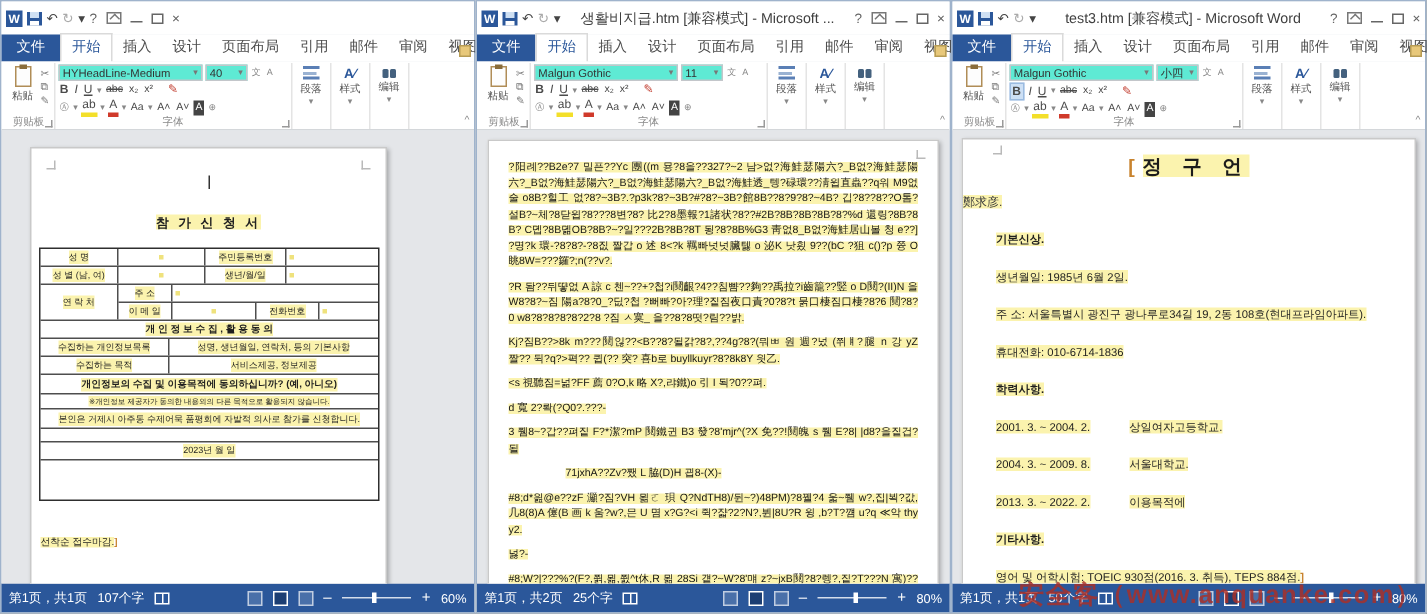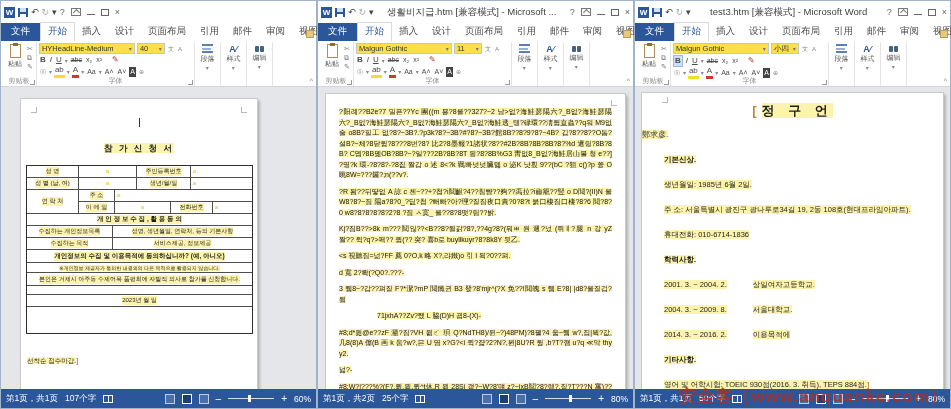--- a/index.html
+++ b/index.html
@@ -45,21 +45,21 @@
     font-size:7px; color:#8a8a8a; white-space:nowrap; }
   .glaunch { position:absolute; bottom:1px; right:1px; width:5px; height:5px;
     border-right:1px solid #9a9a9a; border-bottom:1px solid #9a9a9a; }
   .pastegrp { display:flex; }
   .pastebtn { display:flex; flex-direction:column; align-items:center; width:22px; }
   .clipic { width:11px; height:14px; border:1px solid #b08d57; background:#fdfdfd; position:relative; margin-top:1px; }
   .clipic:before { content:""; position:absolute; left:2px; top:-2px; width:5px; height:3px; background:#8a6d3b; }
   .pastelbl { font-size:7px; color:#555; margin-top:1px; }
   .clipcol { display:flex; flex-direction:column; gap:1px; padding:2px 1px; font-size:7px; color:#777; }
   .fontgrp { width:158px; display:flex; flex-direction:column; gap:1px; }
-  .combo { border:1px solid #c3c6ca; background:#fde047; font-size:7.5px; color:#333;
+  .combo { border:1px solid #c3c6ca; background:#5eead4; font-size:7.5px; color:#333;
     height:11px; display:flex; align-items:center; padding:0 2px; white-space:nowrap; overflow:hidden; }
   .combo .car { margin-left:auto; font-size:6px; color:#777; }
   .frow { display:flex; align-items:center; gap:2px; height:11px; font-size:8px; color:#4b4b4b; }
   .fbtn { padding:0 1px; line-height:10px; }
   .fbtn.on { background:#cde0f5; border:1px solid #9bbbe0; }
   .ungroup { text-decoration:underline; }
   .strike { text-decoration:line-through; font-size:7px; }
   .ybar { border-bottom:3px solid #f3df2a; }
   .rbar { border-bottom:3px solid #d03a2b; }
   .tiny { font-size:6px; color:#888; }
@@ -614,21 +614,21 @@
       <span class="cornermark cm-tl" style="left:20px;top:4px;border-right:1px solid #b9b9b9;border-bottom:1px solid #b9b9b9;width:6px;height:6px;border-left:none;border-top:none"></span>
       <div class="d3-title"><span class="bkm">[</span><span class="hl">정 구 언</span></div>
       <div class="d3-hanja"><span class="hl">鄭求彦.</span></div>
       <div class="d3-line d3-head"><span class="hl">기본신상.</span></div>
       <div class="d3-line"><span class="hl">생년월일: 1985년 6월 2일.</span></div>
       <div class="d3-line"><span class="hl">주 소: 서울특별시 광진구 광나루로34길 19, 2동 108호(현대프라임아파트).</span></div>
       <div class="d3-line"><span class="hl">휴대전화: 010-6714-1836</span></div>
       <div class="d3-line d3-head"><span class="hl">학력사항.</span></div>
       <div class="d3-line"><span class="hl">2001. 3. ~ 2004. 2.</span><span class="d3-gap"></span><span class="hl">상일여자고등학교.</span></div>
       <div class="d3-line"><span class="hl">2004. 3. ~ 2009. 8.</span><span class="d3-gap"></span><span class="hl">서울대학교.</span></div>
-      <div class="d3-line"><span class="hl">2014. 3. ~ 2016. 2.</span><span class="d3-gap"></span><span class="hl">이용목적에</span></div>
+      <div class="d3-line"><span class="hl">2013. 3. ~ 2022. 2.</span><span class="d3-gap"></span><span class="hl">이용목적에</span></div>
       <div class="d3-line d3-head"><span class="hl">기타사항.</span></div>
       <div class="d3-line"><span class="hl">영어 및 어학시험: TOEIC 930점(2016. 3. 취득), TEPS 884점.</span><span class="bkm">]</span></div>
     </div>
   </div>
   <div class="statusbar">
     <span>第1页，共1页</span>
     <span>50个字</span>
     <span class="bookic"></span>
     <span class="sspacer"></span>
     <span class="vbtn"></span>

